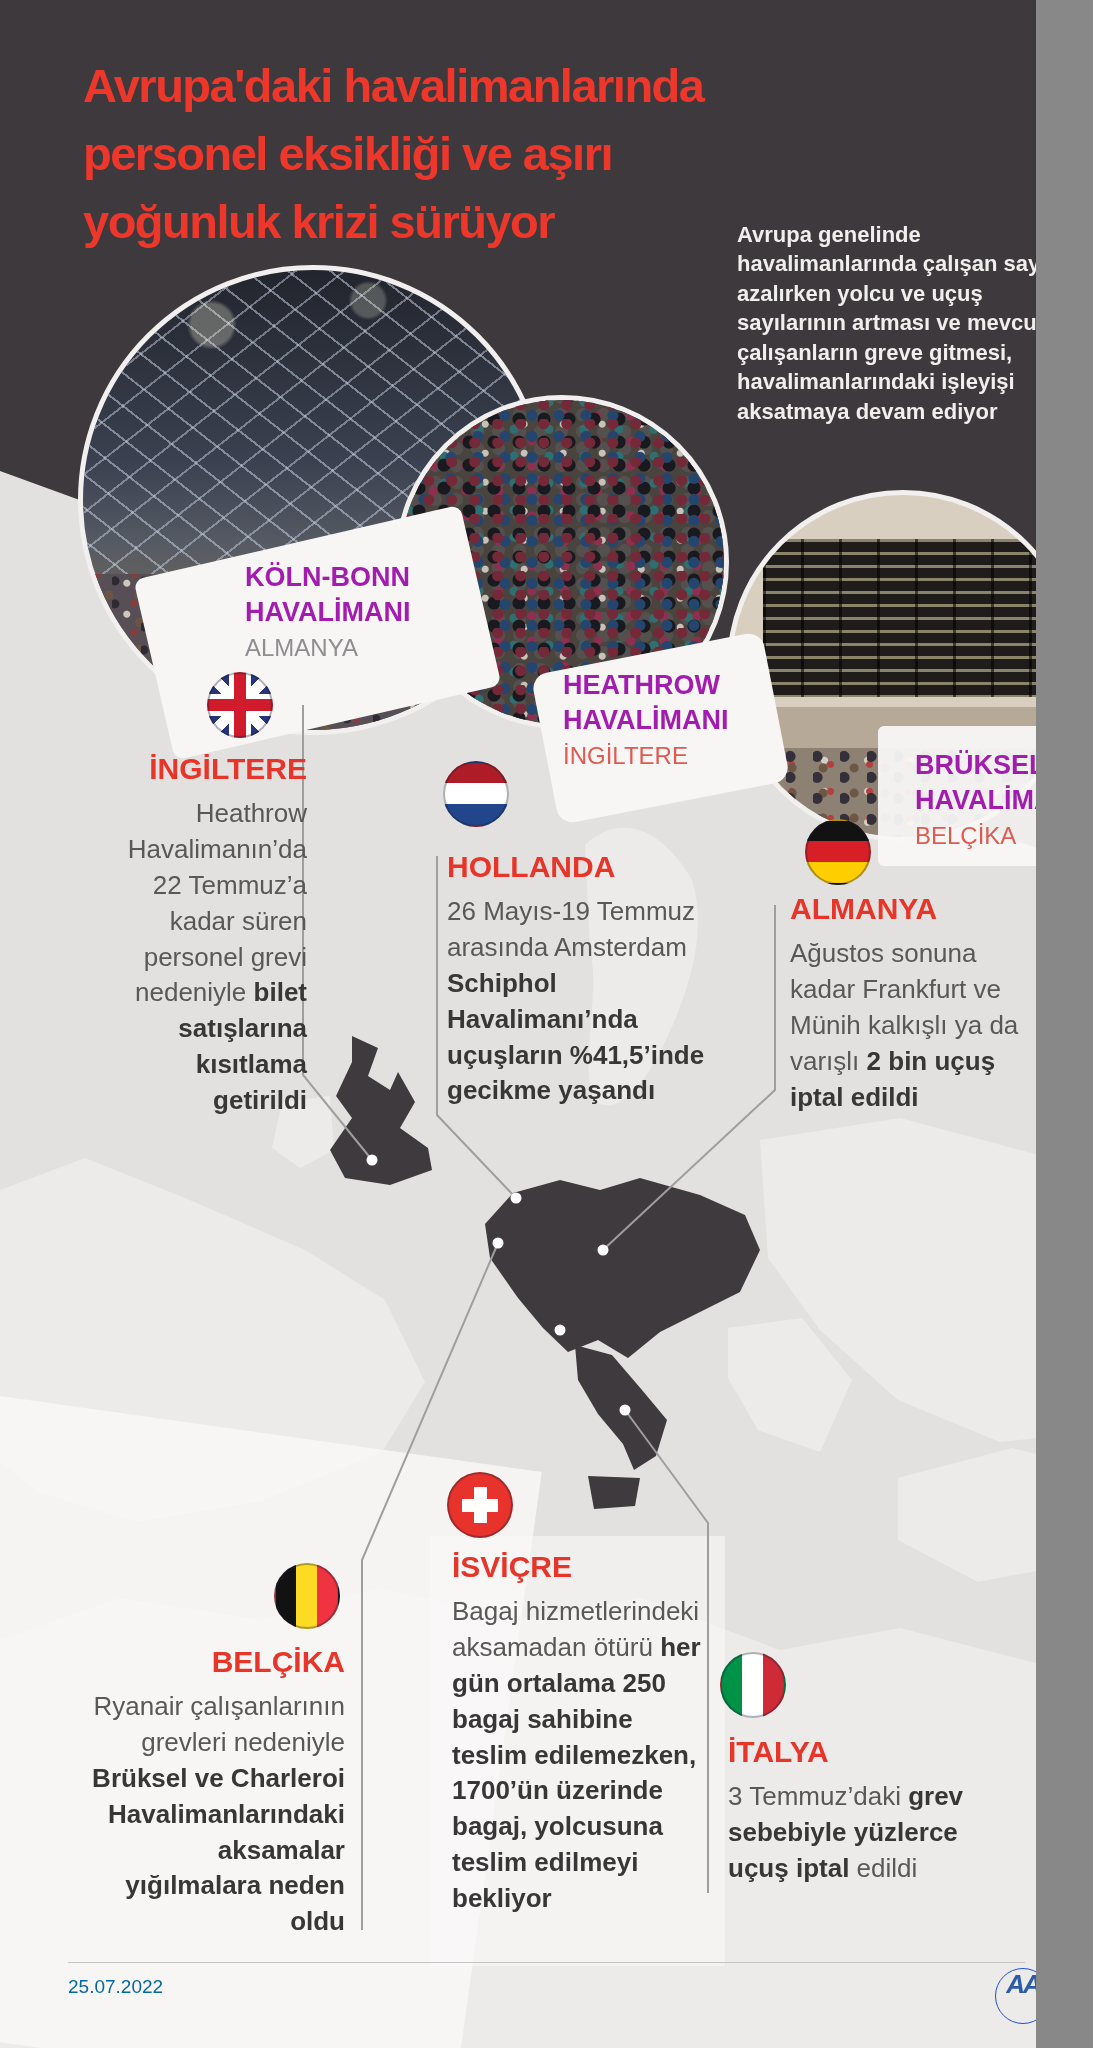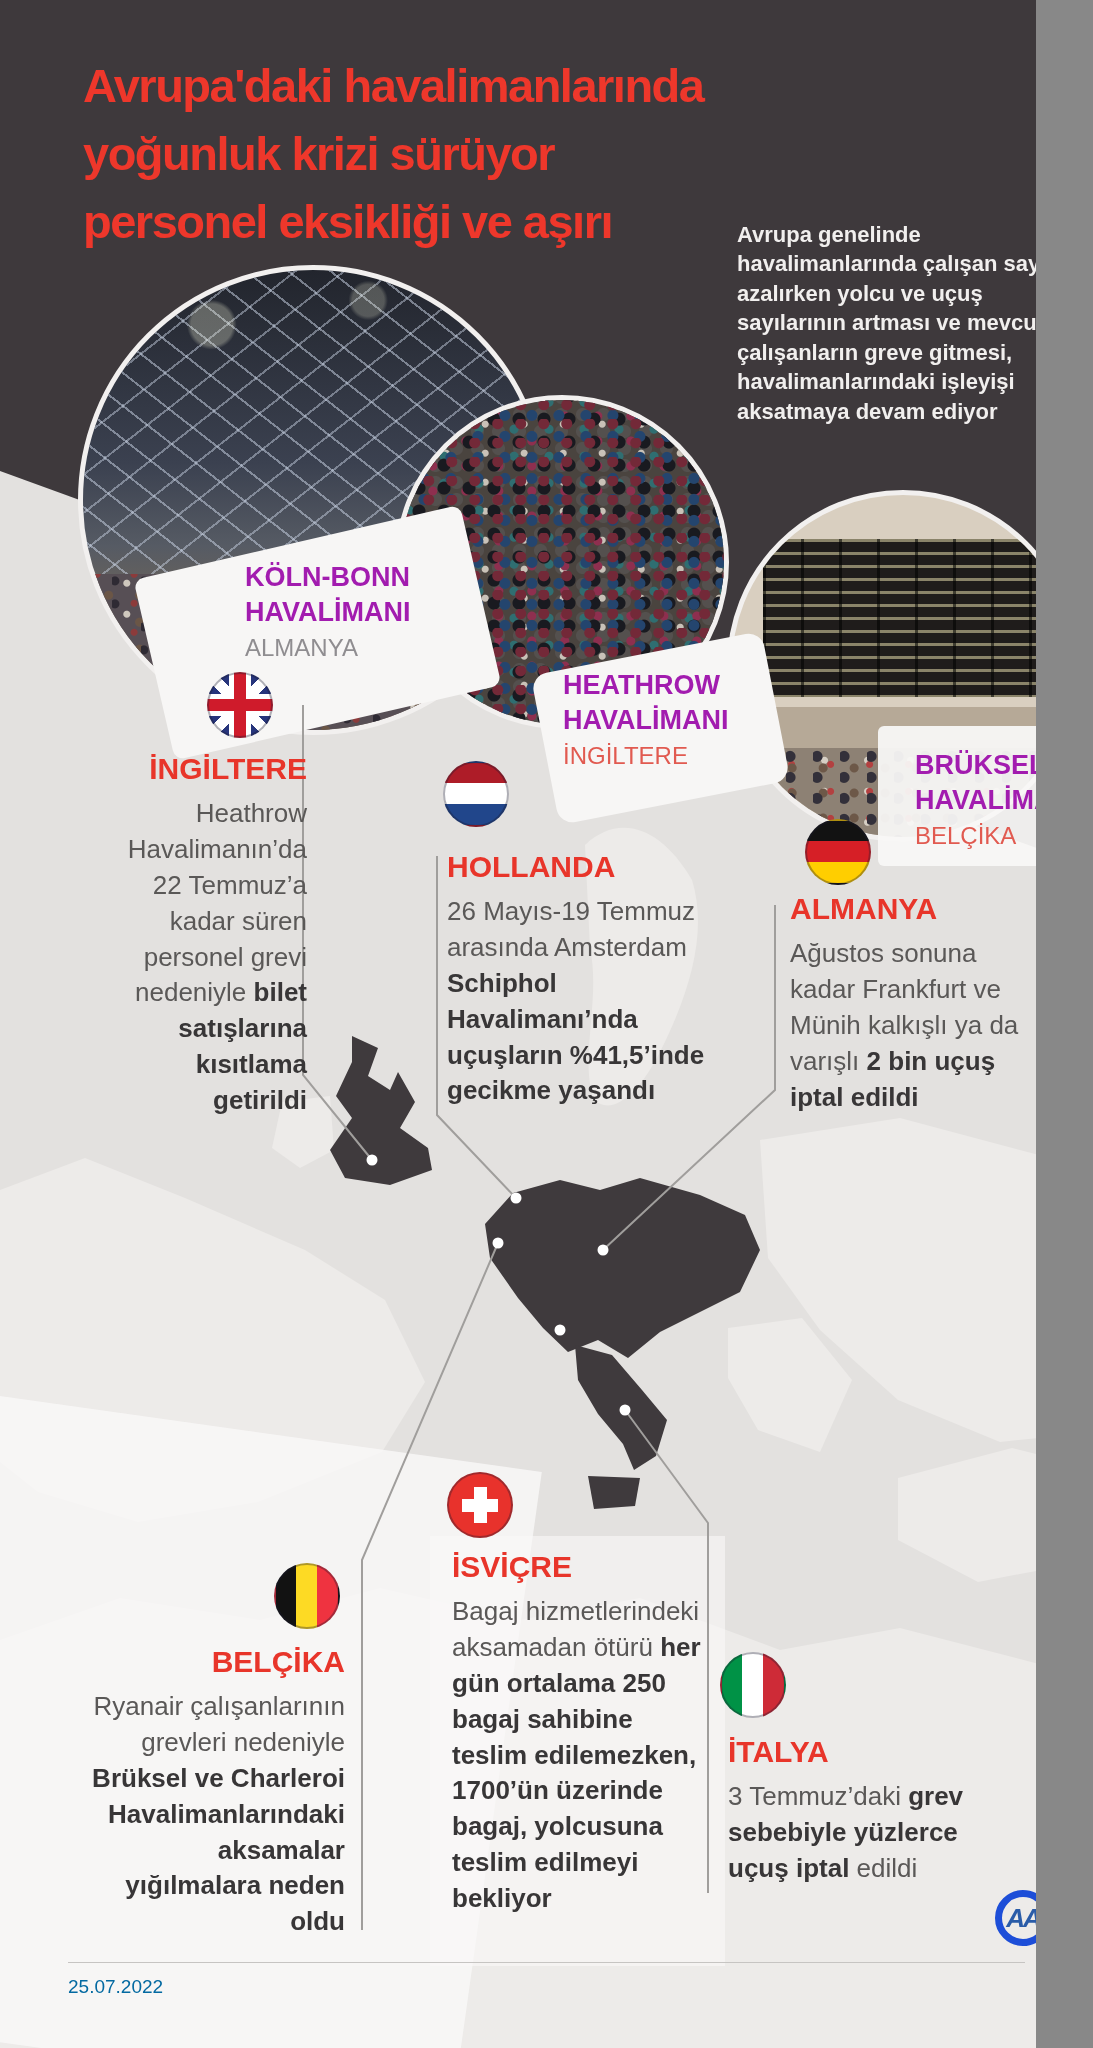--- a/index.html
+++ b/index.html
@@ -87,23 +87,23 @@
       linear-gradient(#fff,#fff) center/36px 13px no-repeat,#e8322c;}
   .flag-it{background:linear-gradient(90deg,#009246 0 33%,#fff 33% 66%,#ce2b37 66% 100%);}
   .sec{position:absolute;}
   .sec .sec-title{color:#e8352a;font-weight:bold;font-size:30px;margin-bottom:10px;}
   .sec .sec-body{font-size:26px;line-height:1.38;color:#5a5857;}
   .sec .sec-body .b{font-weight:bold;color:#383637;}
   .sec.right{text-align:right;}
   
   .footline{left:68px;top:1962px;width:957px;height:1px;background:#c6c4c2;}
   .date{left:68px;top:1976px;font-size:19px;color:#0369a1;}
-  .aalogo{left:995px;top:1890px;width:56px;height:56px;border-radius:50%;
-          border:7px solid #1d4ed8;box-sizing:border-box;display:flex;
-          align-items:center;justify-content:center;}
+  .aalogo{left:995px;top:1968px;width:56px;height:56px;border-radius:50%;
+          border:1px solid #1d4ed8;box-sizing:border-box;display:flex;
+          justify-content:center;}
   .aalogo span{color:#2a5ca8;font-weight:bold;font-style:italic;font-size:26px;letter-spacing:-2px;}
 </style>
 </head>
 <body>
 
 <div id="canvas">
 
   <svg class="map" width="1093" height="2048" viewBox="0 0 1093 2048">
 
     <g fill="#edebe9">
@@ -157,22 +157,22 @@
       <circle cx="516" cy="1198" r="5.5"></circle>
       <circle cx="498" cy="1243" r="5.5"></circle>
       <circle cx="603" cy="1250" r="5.5"></circle>
       <circle cx="560" cy="1330" r="5.5"></circle>
       <circle cx="625" cy="1410" r="5.5"></circle>
     </g>
   </svg>
 
   <div class="abs title">
     <div>Avrupa'daki havalimanlarında</div>
+    <div>personel eksikliği ve aşırı</div>
     <div>yoğunluk krizi sürüyor</div>
-    <div>personel eksikliği ve aşırı</div>
   </div>
 
   <div class="abs intro">Avrupa genelinde havalimanlarında çalışan sayısı azalırken yolcu ve uçuş sayılarının artması ve mevcut çalışanların greve gitmesi, havalimanlarındaki işleyişi aksatmaya devam ediyor</div>
 
   <div class="plabel" style="left:245px;top:560px;width:215px">
     <div class="pname">KÖLN-BONN HAVALİMANI</div>
     <div class="pcountry" style="color: rgb(143, 141, 144);">ALMANYA</div>
   </div>
   <div class="plabel" style="left:563px;top:668px;width:215px">
     <div class="pname">HEATHROW HAVALİMANI</div>

